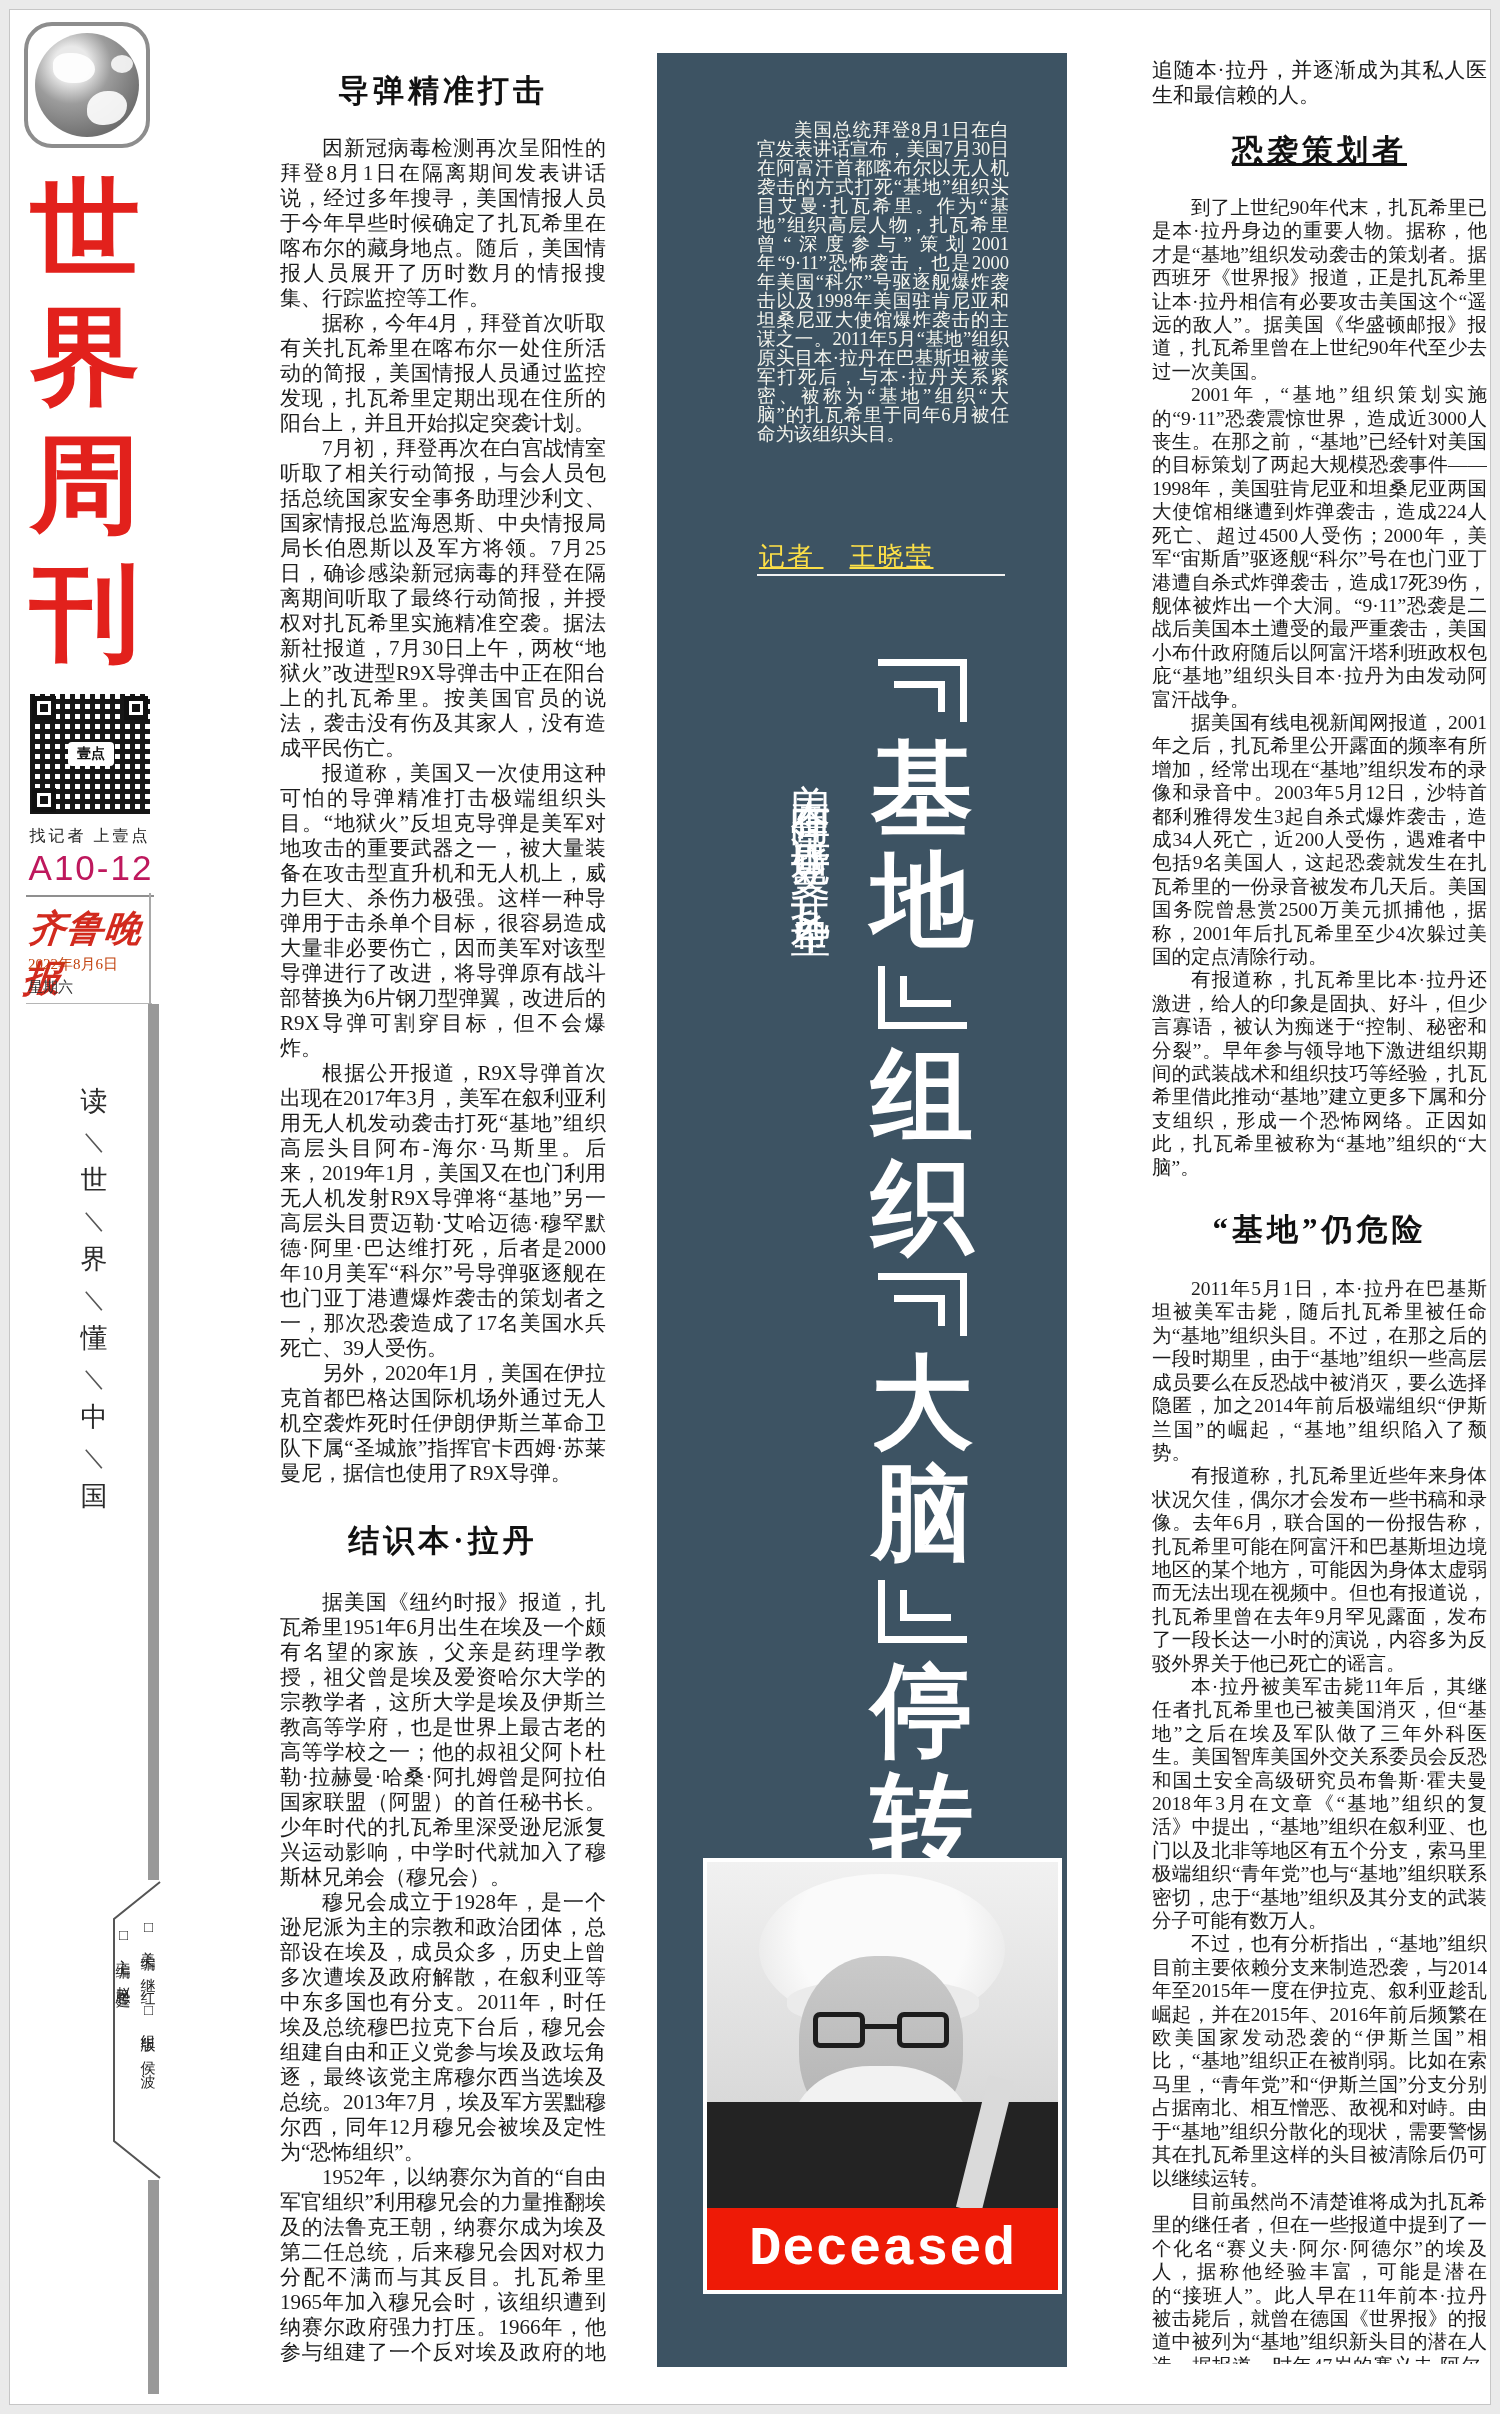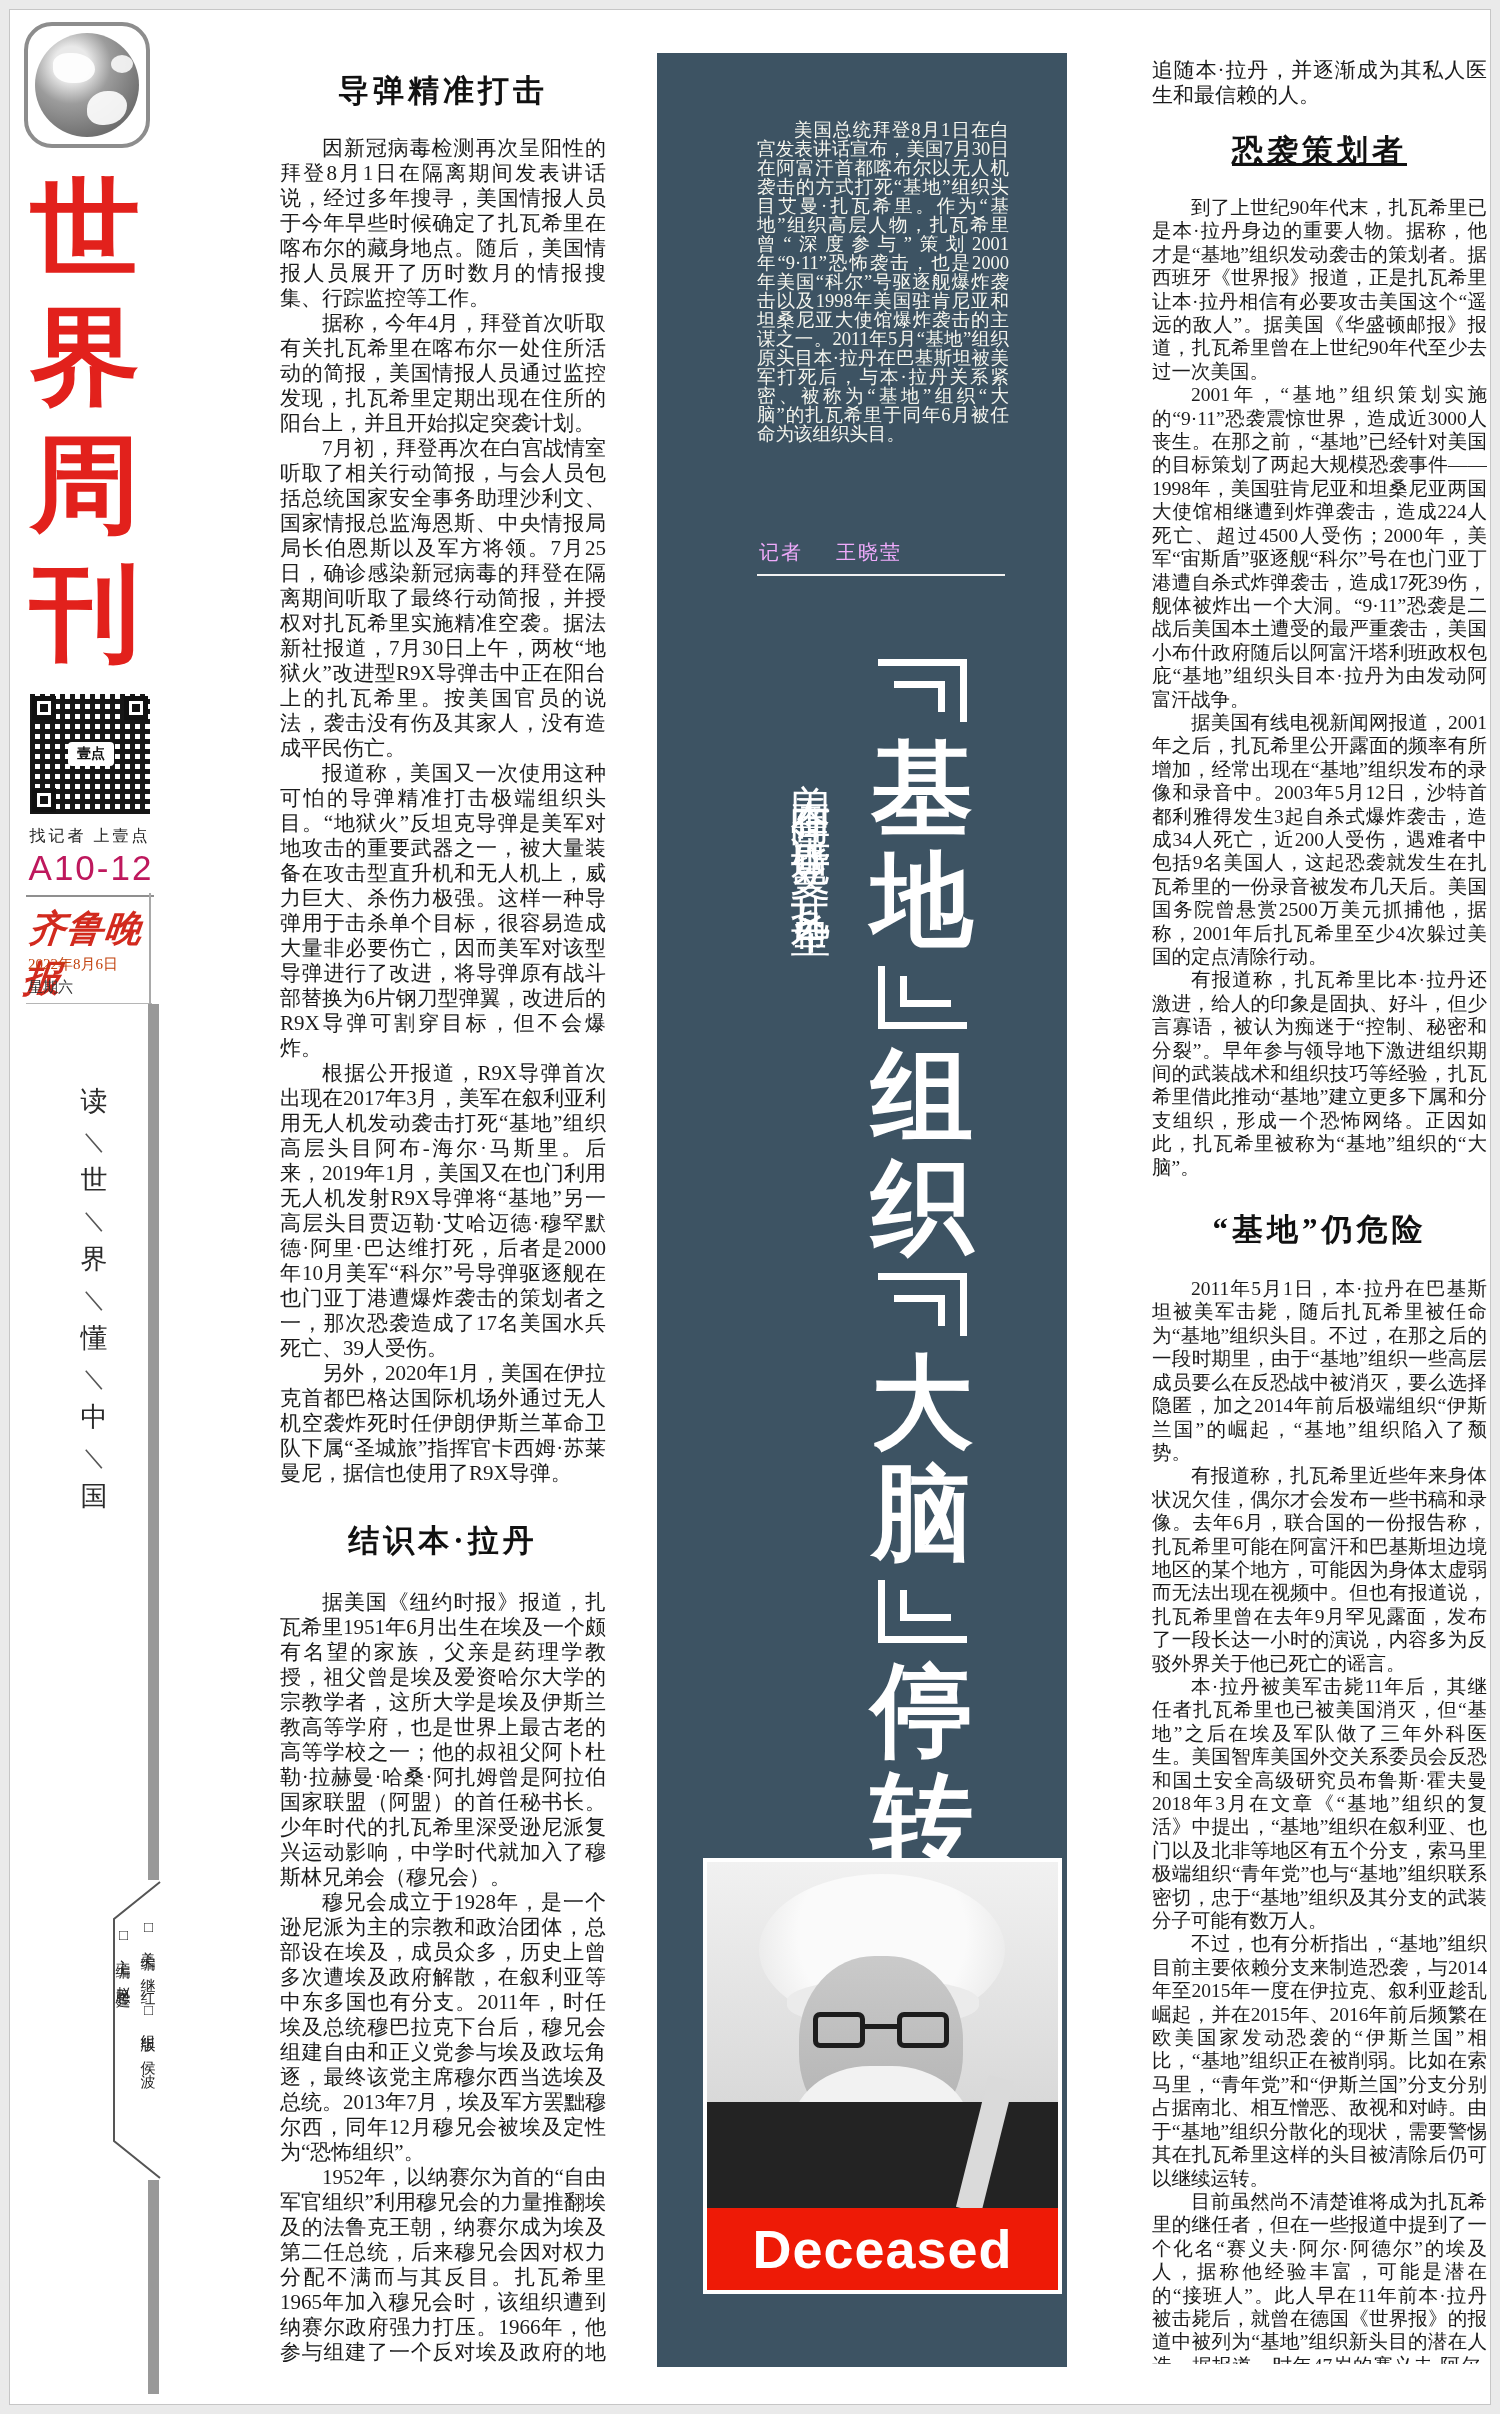--- a/index.html
+++ b/index.html
@@ -59,21 +59,21 @@
   .col2 .h-first{margin:22px 0 24px;text-decoration:underline;}
   .col2 .h-mid{margin:30px 0 26px;}
   .col1 .para{font-size:21px;line-height:25px;text-align:justify;text-indent:2em;margin:0;}
   .col2 .lead-in{font-size:21px;line-height:25px;text-align:justify;text-indent:0;margin:0;}
   .col2 .para{font-size:19.5px;line-height:23.4px;text-align:justify;text-indent:2em;margin:0;}
 
   
   .panel{position:absolute;left:657px;top:53px;width:410px;height:2314px;background:#3d5363;}
   .intro{position:absolute;left:100px;top:68px;width:252px;font-size:18.5px;line-height:19px;
       color:#f6f6ee;text-align:justify;text-indent:2em;}
-  .byline{position:absolute;left:102px;top:486px;color:#f0abfc;font-size:20px;letter-spacing:2px;}
+  .byline{position:absolute;left:102px;top:486px;color:#fde047;font-size:26px;letter-spacing:2px;text-decoration:underline;}
   .byline .nm{margin-left:26px;}
   .byline-rule{position:absolute;left:100px;top:521px;width:248px;height:2px;background:#f2f2f2;}
   .headline-stack{position:absolute;left:206px;top:596px;width:118px;display:flex;flex-direction:column;align-items:center;}
   .hl-char{font-size:102px;line-height:111px;font-weight:bold;color:#ffffff;}
   .bracket{width:82px;height:56px;position:relative;margin:10px 0 12px;}
   .bracket.open{border-top:7px solid #fff;border-right:7px solid #fff;}
   .bracket.open::after{content:"";position:absolute;right:15px;top:15px;width:44px;height:24px;
       border-top:7px solid #fff;border-right:7px solid #fff;}
   .bracket.close{border-bottom:7px solid #fff;border-left:7px solid #fff;}
   .bracket.close::after{content:"";position:absolute;left:15px;bottom:15px;width:44px;height:24px;
@@ -92,21 +92,21 @@
   .face{position:absolute;left:92px;top:94px;width:164px;height:182px;border-radius:46%;
       background:linear-gradient(#cdcac3,#b4b1aa);}
   .glass{position:absolute;width:52px;height:36px;border:5px solid #1d1d1d;border-radius:7px;top:150px;box-sizing:border-box;}
   .g1{left:106px;} .g2{left:190px;}
   .bridge{position:absolute;top:162px;left:155px;width:36px;height:5px;background:#1d1d1d;}
   .beard{position:absolute;left:84px;top:204px;width:180px;height:146px;border-radius:44%;
       background:radial-gradient(circle at 50% 35%,#f3f2ec 0 60%,#dedcd4 100%);}
   .robe{position:absolute;left:-10px;bottom:-6px;width:380px;height:112px;background:#24231f;}
   .strap{position:absolute;right:60px;bottom:-4px;width:26px;height:136px;background:#dcdad2;transform:rotate(14deg);}
   .deceased{height:82px;background:#ee1a06;color:#ffffff;display:flex;align-items:center;justify-content:center;
-      font-family:Liberation Sans, sans-serif;font-weight:bold;font-size:54px;letter-spacing:1px;}
+      font-family:Liberation Mono, monospace;font-weight:bold;font-size:54px;letter-spacing:1px;}
 </style>
 </head>
 <body>
 
 <div class="sheet">
 
   <div class="globe">
     <div class="ball">
       <div class="land1"></div>
         <div class="land2"></div>

